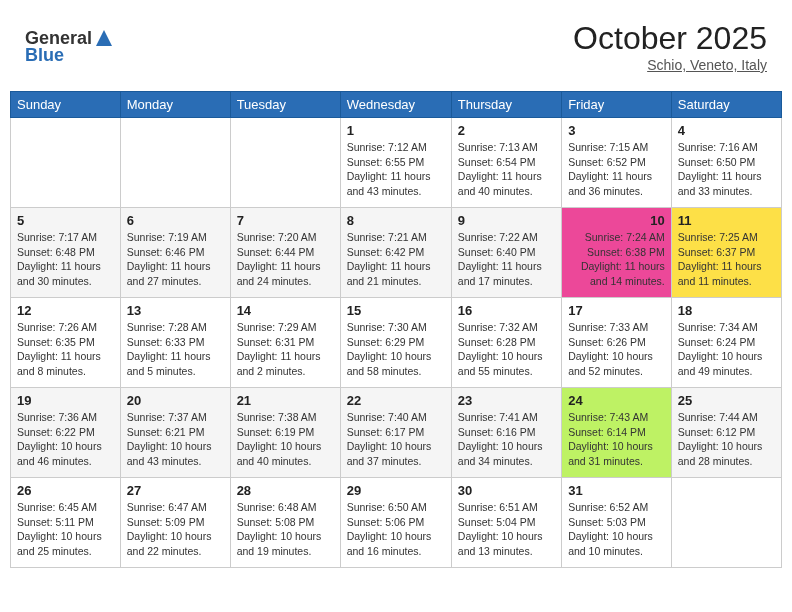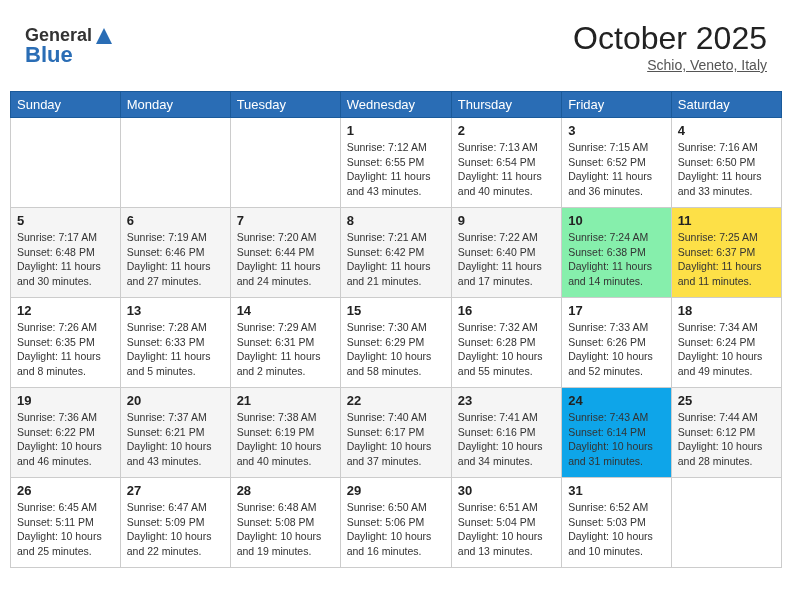--- a/index.html
+++ b/index.html
@@ -84,21 +84,21 @@
 <body>
 
 <div class="header">
   <div class="logo">
     <div class="logo-line">
       <span style="font-size:18px;font-weight:bold;color:#333;">General</span>
       <svg width="20" height="20" viewBox="0 0 20 20" style="margin-left:2px;">
         <polygon points="10,2 18,18 2,18" fill="#2a6db5"></polygon>
       </svg>
     </div>
-    <span style="font-size:22px;font-weight:bold;color:#2a6db5;margin-top:-4px;">Blue</span>
+    <span style="font-size:18px;font-weight:bold;color:#2a6db5;margin-top:-4px;">Blue</span>
   </div>
   <div class="title-area">
     <div class="month-title">October 2025</div>
     <div class="location">Schio, Veneto, Italy</div>
   </div>
 </div>
 
 <table class="calendar">
   <thead>
     <tr>
@@ -165,21 +165,21 @@
           <div class="day-info">Sunrise: 7:21 AM
 Sunset: 6:42 PM
 Daylight: 11 hours and 21 minutes.</div>
         </td>
         <td style="background: rgb(245, 245, 245);">
           <span class="day-number">9</span>
           <div class="day-info">Sunrise: 7:22 AM
 Sunset: 6:40 PM
 Daylight: 11 hours and 17 minutes.</div>
         </td>
-        <td style="background: #86efac;">
+        <td style="background: #ec4899; text-align: right;">
           <span class="day-number">10</span>
           <div class="day-info">Sunrise: 7:24 AM
 Sunset: 6:38 PM
 Daylight: 11 hours and 14 minutes.</div>
         </td>
         <td style="background: #fde047;">
           <span class="day-number">11</span>
           <div class="day-info">Sunrise: 7:25 AM
 Sunset: 6:37 PM
 Daylight: 11 hours and 11 minutes.</div>
@@ -253,21 +253,21 @@
           <div class="day-info">Sunrise: 7:40 AM
 Sunset: 6:17 PM
 Daylight: 10 hours and 37 minutes.</div>
         </td>
         <td style="background: rgb(245, 245, 245);">
           <span class="day-number">23</span>
           <div class="day-info">Sunrise: 7:41 AM
 Sunset: 6:16 PM
 Daylight: 10 hours and 34 minutes.</div>
         </td>
-        <td style="background: #0ea5e9;">
+        <td style="background: #bef264;">
           <span class="day-number">24</span>
           <div class="day-info">Sunrise: 7:43 AM
 Sunset: 6:14 PM
 Daylight: 10 hours and 31 minutes.</div>
         </td>
         <td style="background: rgb(245, 245, 245);">
           <span class="day-number">25</span>
           <div class="day-info">Sunrise: 7:44 AM
 Sunset: 6:12 PM
 Daylight: 10 hours and 28 minutes.</div>

